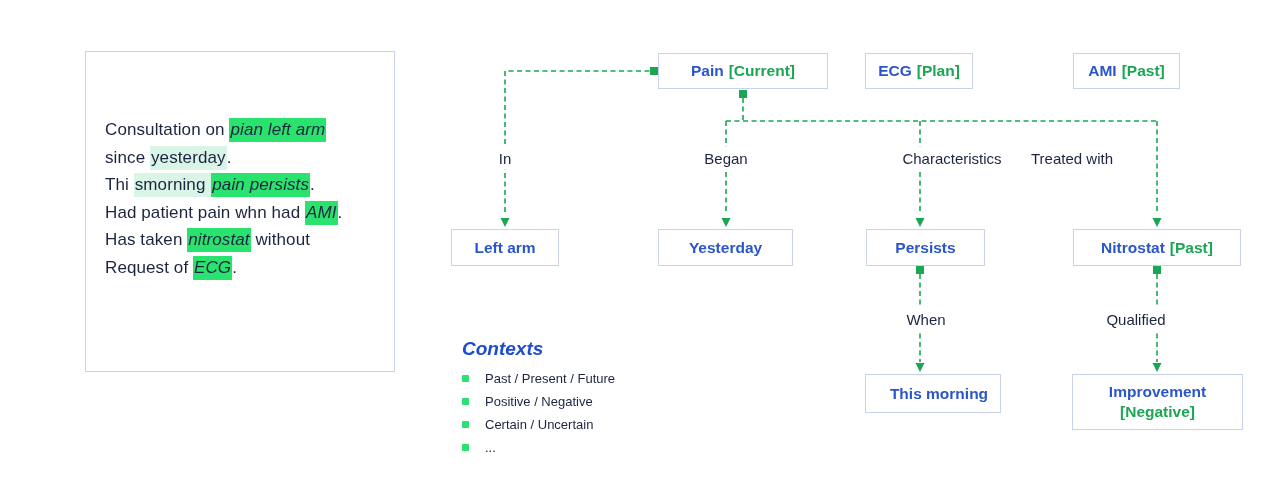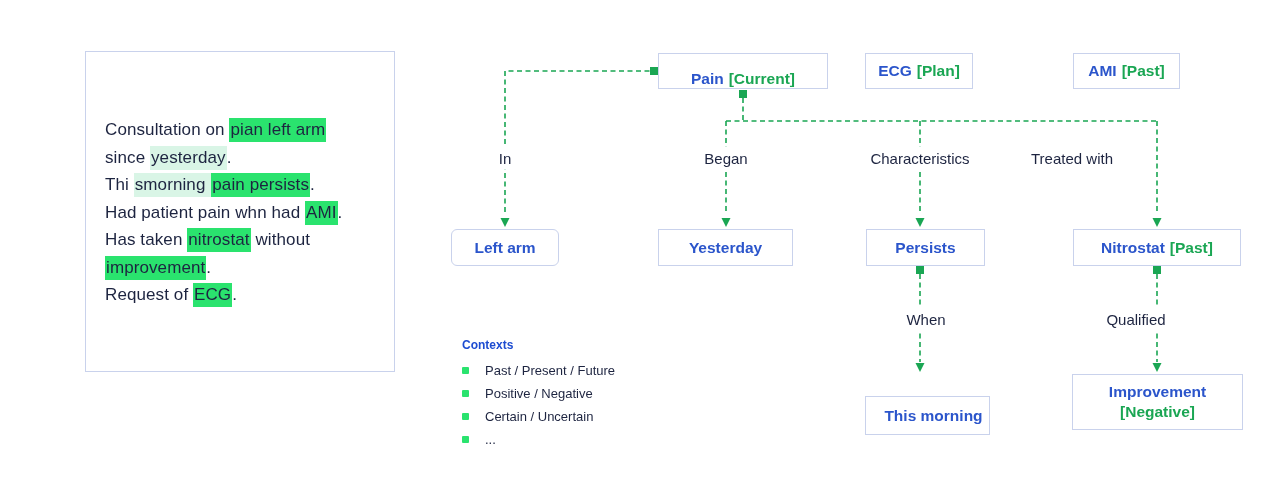--- a/index.html
+++ b/index.html
@@ -20,21 +20,21 @@
   
   .note-card{
     position:absolute;left:85px;top:51px;width:310px;height:321px;
     background:#fff;border:1px solid var(--border-color);
     padding:64px 18px 0 19px;
   }
   .note-line{
     font-size:17px;line-height:27.5px;color:var(--text-dark);
     letter-spacing:.1px;white-space:nowrap;
   }
-  .hl-bright{background:var(--highlight-green);padding:2px 1px 3px;}
+  .hl-bright{background:var(--highlight-green);padding:2px 1px 3px;font-style:italic;}
   .hl-pale{background:var(--highlight-pale);padding:2px 1px 3px;}
 
   
   svg.edges{position:absolute;left:0;top:0;}
   .dash{fill:none;stroke:var(--semantic-green);stroke-width:1.6;stroke-dasharray:5 3.5;}
   .dot{fill:var(--semantic-green);}
   .arrow{fill:var(--semantic-green);}
 
   
   .node{
@@ -48,39 +48,38 @@
 
   
   .relation-label{
     position:absolute;transform:translate(-50%,-50%);
     background:#fff;padding:3px 8px;font-size:15px;color:var(--text-dark);
     white-space:nowrap;
   }
 
   
   .legend{position:absolute;left:462px;top:338px;width:270px;}
-  .legend-title{font-size:12px;font-weight:700;color:var(--legend-blue);margin-bottom:11px;}
+  .legend-title{font-size:19px;font-weight:700;color:var(--legend-blue);margin-bottom:11px;font-style:italic;}
   .legend ul{list-style:none;}
   .legend li{display:flex;align-items:center;margin-bottom:9px;height:14px;}
   .bullet{display:inline-block;width:7px;height:7px;background:var(--highlight-green);border-radius:1px;margin-right:16px;flex:0 0 auto;}
   .legend-text{font-size:13px;color:var(--text-dark);}
 </style>
 </head>
 <body>
 
 <div class="canvas">
 
   <div class="note-card">
     <div id="note-text">
         <div class="note-line"><span>Consultation on </span><span class="hl-bright">pian left arm</span></div>
         <div class="note-line"><span>since </span><span class="hl-pale">yesterday</span><span>.</span></div>
         <div class="note-line"><span>Thi </span><span class="hl-pale">smorning </span><span class="hl-bright">pain persists</span><span>.</span></div>
         <div class="note-line"><span>Had patient pain whn had </span><span class="hl-bright">AMI</span><span>.</span></div>
         <div class="note-line"><span>Has taken </span><span class="hl-bright">nitrostat</span><span> without</span></div>
-        <div class="note-line"><span class="hl-bright">improvement</span><span>.</span></div>
         <div class="note-line"><span>Request of </span><span class="hl-bright">ECG</span><span>.</span></div>
       </div>
   </div>
 
   <svg class="edges" width="1280" height="481" viewBox="0 0 1280 481">
     <g>
       <path class="dash" d="M658 71 H505 V214"></path>
       <rect class="dot" x="650" y="67" width="8" height="8"></rect>
       <polygon class="arrow" points="500.5,218 509.5,218 505,227"></polygon>
     </g>
@@ -103,52 +102,52 @@
     <g>
       <rect class="dot" x="1153" y="266" width="8" height="8"></rect>
       <path class="dash" d="M1157 274 V362"></path>
       <polygon class="arrow" points="1152.5,363 1161.5,363 1157,372"></polygon>
     </g>
   </svg>
 
   <div id="relations">
       <div class="relation-label" style="left: 505px; top: 158px;">In</div>
       <div class="relation-label" style="left: 726px; top: 158px;">Began</div>
-      <div class="relation-label" style="left: 920px; top: 158px; text-align: right;">Characteristics</div>
+      <div class="relation-label" style="left: 952px; top: 158px; text-align: right;">Characteristics</div>
       <div class="relation-label" style="left: 1072px; top: 158px;">Treated with</div>
       <div class="relation-label" style="left: 926px; top: 319px;">When</div>
       <div class="relation-label" style="left: 1136px; top: 319px;">Qualified</div>
     </div>
   <div id="nodes">
-      <div class="node" style="left: 658px; top: 53px; width: 170px; height: 36px; align-items: flex-end;">
+      <div class="node" style="left: 658px; top: 53px; width: 170px; height: 36px;">
         <span class="node-label">Pain</span>
         <span class="node-context">[Current]</span>
       </div>
       <div class="node" style="left: 865px; top: 53px; width: 108px; height: 36px;">
         <span class="node-label">ECG</span>
         <span class="node-context">[Plan]</span>
       </div>
       <div class="node" style="left: 1073px; top: 53px; width: 107px; height: 36px;">
         <span class="node-label">AMI</span>
         <span class="node-context">[Past]</span>
       </div>
-      <div class="node" style="left: 451px; top: 229px; width: 108px; height: 37px; border-radius: 6px;">
+      <div class="node" style="left: 451px; top: 229px; width: 108px; height: 37px;">
         <span class="node-label">Left arm</span>
       </div>
       <div class="node" style="left: 658px; top: 229px; width: 135px; height: 37px;">
         <span class="node-label">Yesterday</span>
       </div>
       <div class="node" style="left: 866px; top: 229px; width: 119px; height: 37px;">
         <span class="node-label">Persists</span>
       </div>
       <div class="node" style="left: 1073px; top: 229px; width: 168px; height: 37px;">
         <span class="node-label">Nitrostat</span>
         <span class="node-context">[Past]</span>
       </div>
-      <div class="node" style="left: 865px; top: 396px; width: 125px; height: 39px; padding-left: 12px;">
+      <div class="node" style="left: 865px; top: 374px; width: 136px; height: 39px; padding-left: 12px;">
         <span class="node-label">This morning</span>
       </div>
       <div class="node stack" style="left: 1072px; top: 374px; width: 171px; height: 56px;">
         <span class="node-label">Improvement</span>
         <span class="node-context">[Negative]</span>
       </div>
     </div>
 
   <div class="legend">
     <div class="legend-title">Contexts</div>

